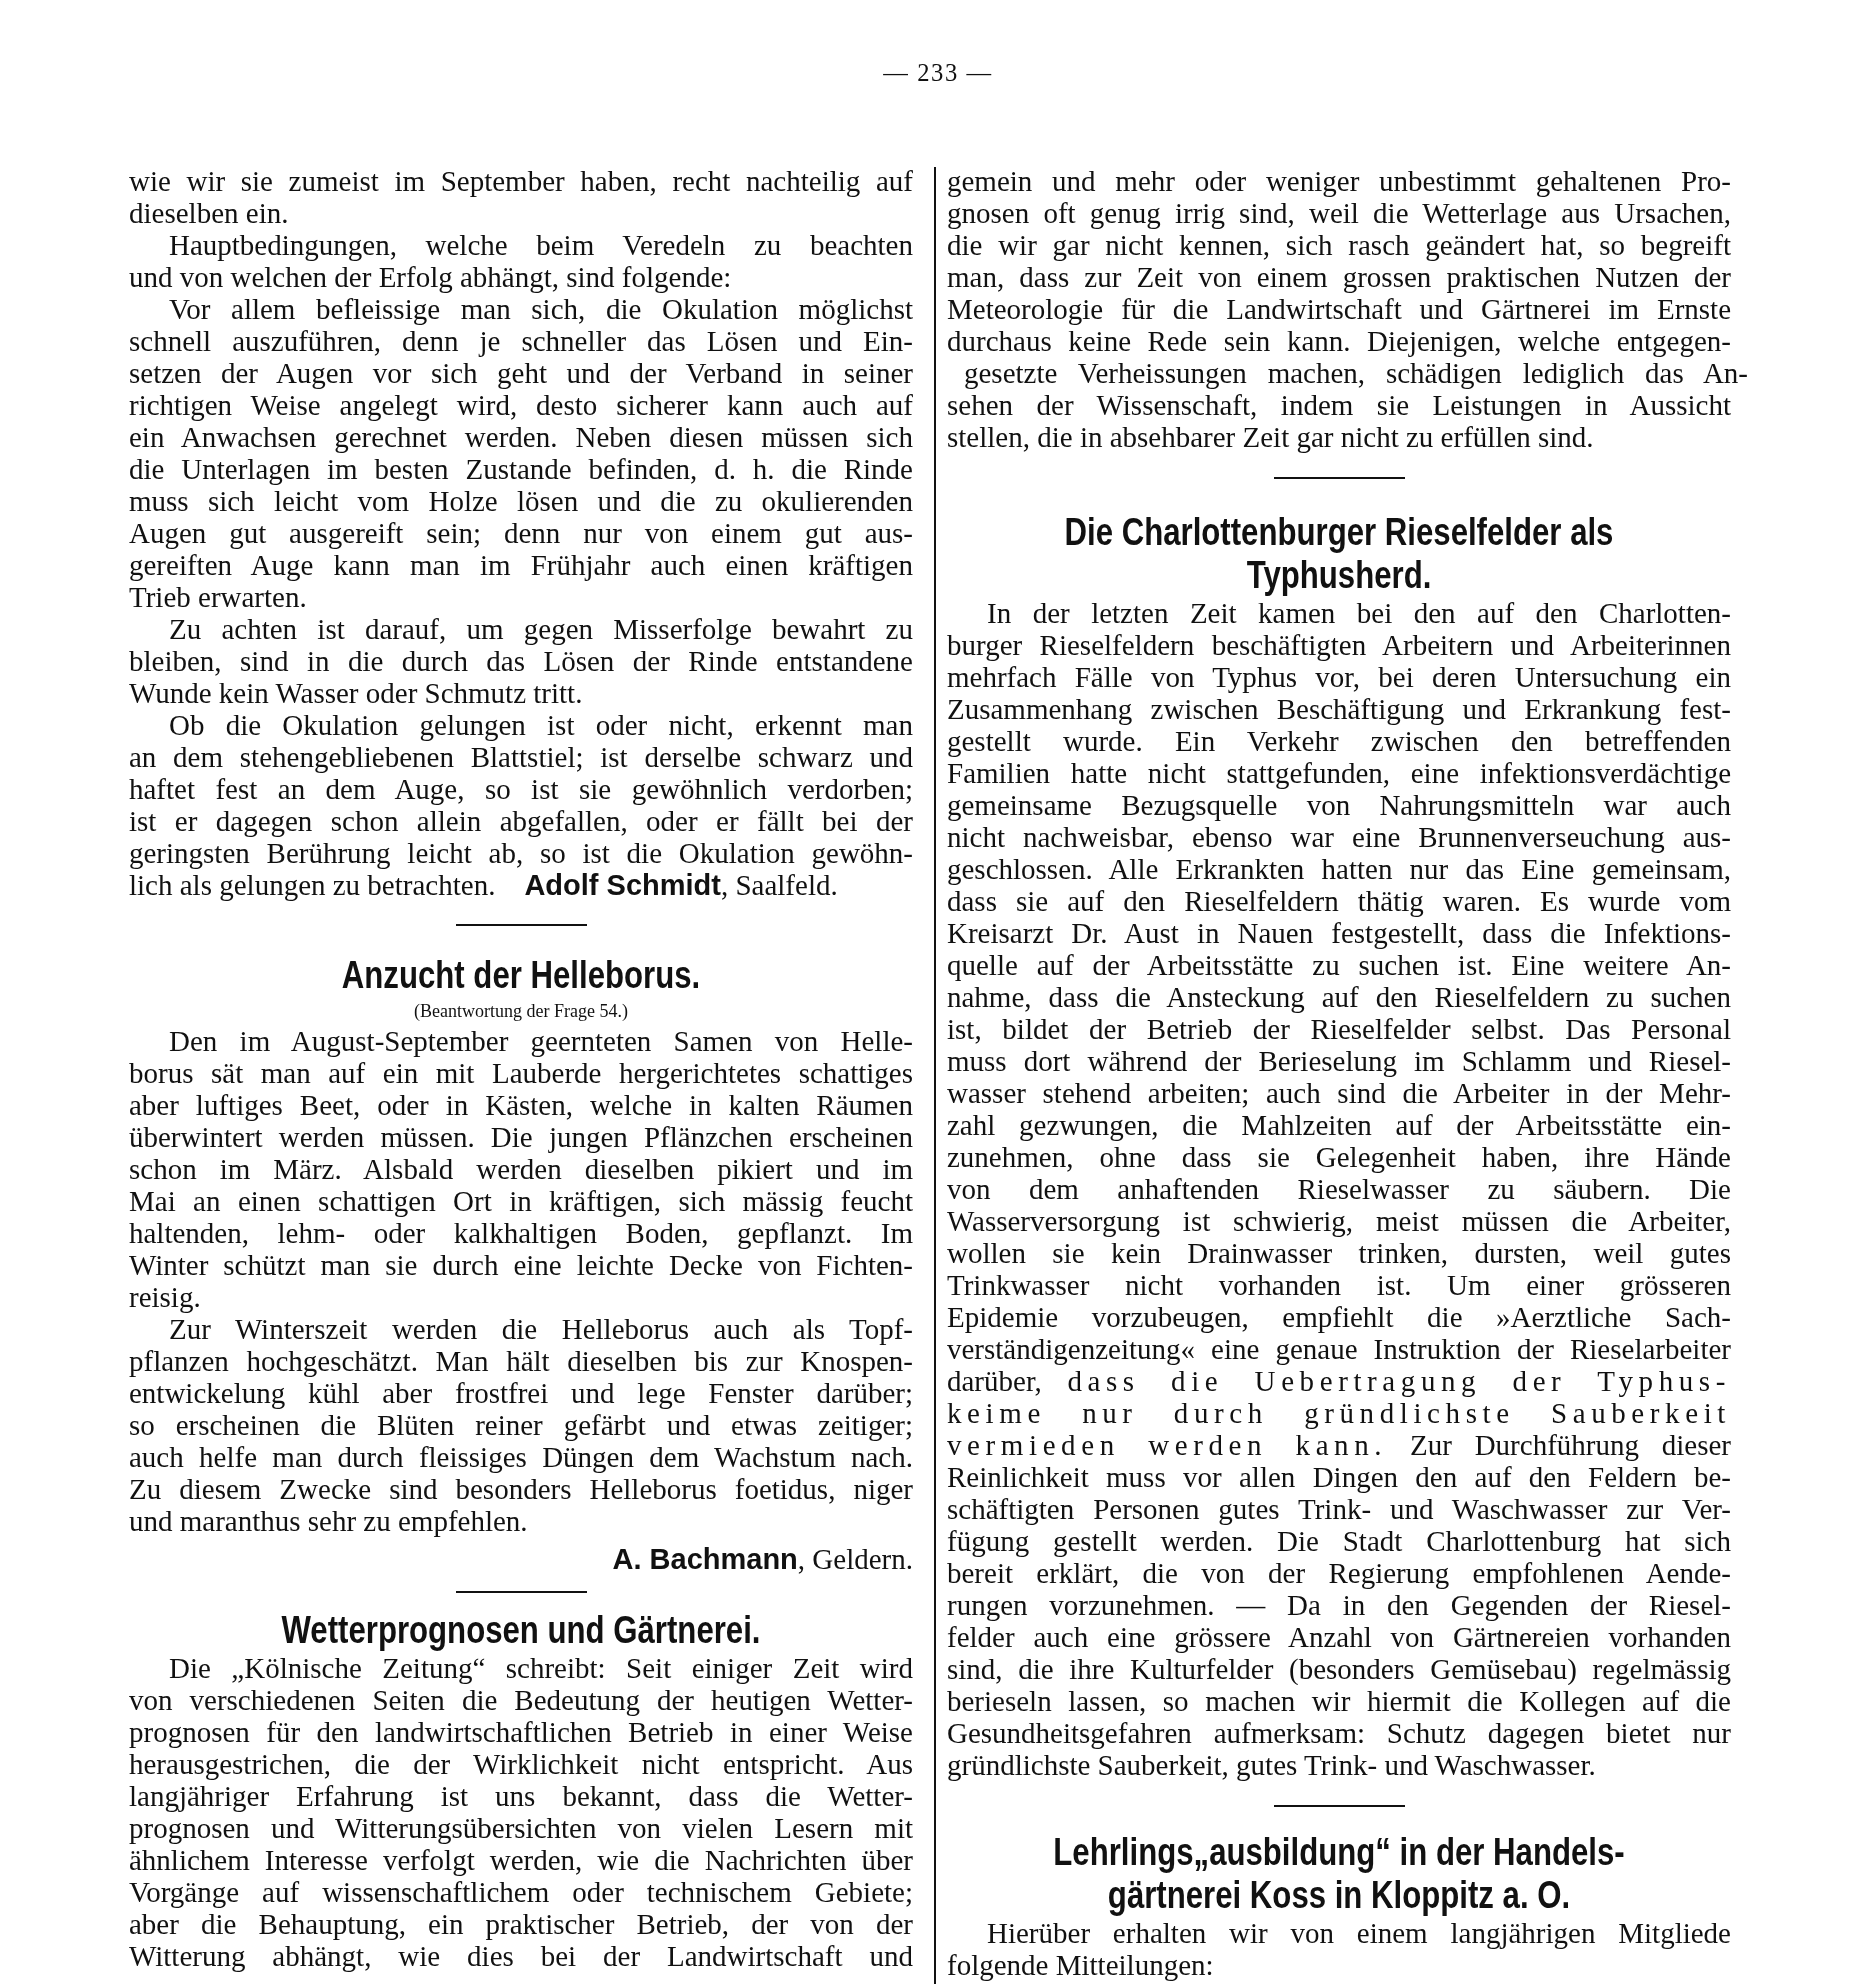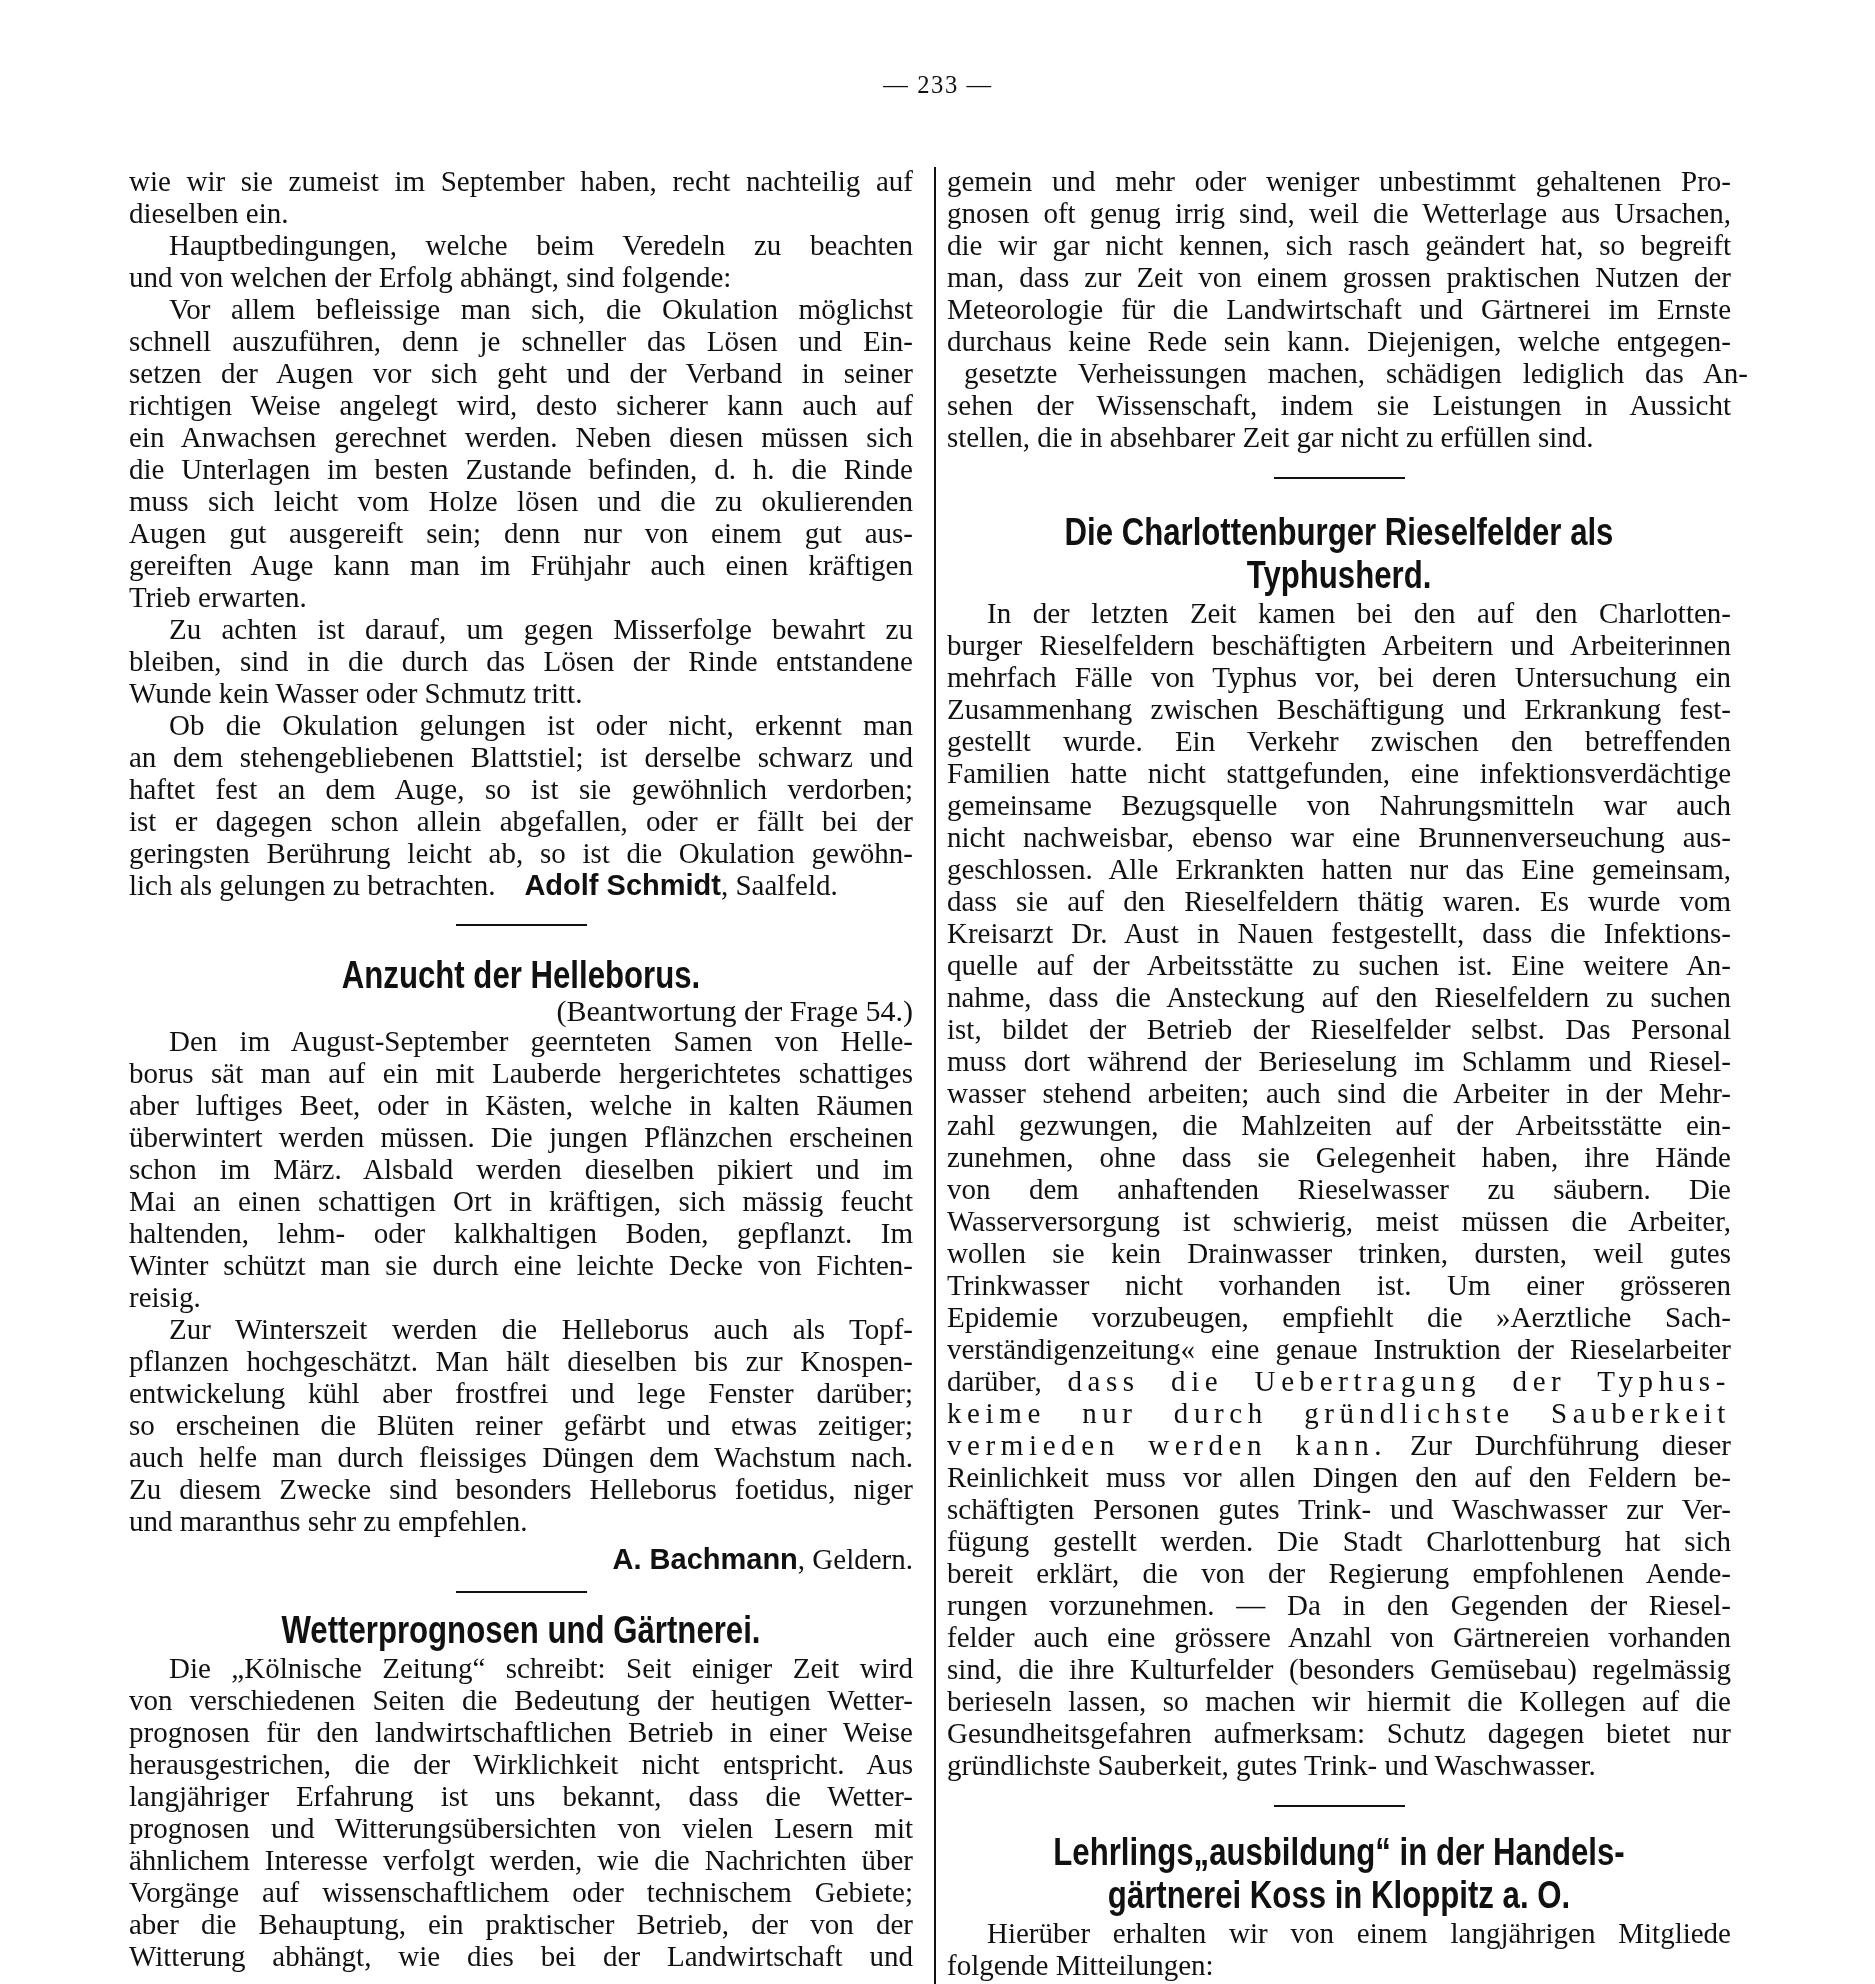--- a/index.html
+++ b/index.html
@@ -1,33 +1,33 @@
 <!DOCTYPE html>
 <html style="font-size:6.4px"><head>
 <meta charset="utf-8">
 <style>
   html, body { margin:0; padding:0; background:#ffffff; }
   body { width:1876px; height:2673px; position:relative; overflow:hidden;
          font-family:"Liberation Serif", "DejaVu Serif", serif; color:#111; }
-  .page-number { position:absolute; top:71px; left:0; width:100%; text-align:center;
+  .page-number { position:absolute; top:59px; left:0; width:100%; text-align:center;
          font-size:24.6px; letter-spacing:1.6px; }
   .col { position:absolute; top:165px; width:784px; }
   .col-left { left:129px; }
   .col-right { left:947px; }
   .divider-v { position:absolute; left:934px; top:167px; width:1.6px; height:2459px; background:#111; }
   .line { display:block; font-size:29px; line-height:32px; height:32px;
           text-align:justify; text-align-last:justify; white-space:nowrap; overflow:hidden;
           transform-origin:left top; }
   .line.last { text-align-last:left; }
   .line.indent { text-indent:40px; }
   .line.right { text-align:right; text-align-last:right; }
   .spaced { letter-spacing:5.6px; }
   .heading { display:block; text-align:center; font-family:"Liberation Sans", "DejaVu Sans", sans-serif;
              font-weight:bold; font-size:38px; line-height:43px; transform:scaleX(0.82); }
-  .subheading { display:block; text-align:right; font-size:30px; line-height:28px; }
+  .subheading { display:block; text-align:center; font-size:18px; line-height:28px; }
   .rule { width:131px; height:2px; background:#111; margin:23px auto 28px auto; }
   .bold { font-weight:bold; font-family:"Liberation Sans", "DejaVu Sans", sans-serif; }
   .col .line span { white-space:pre; }
 </style>
 </head>
 <body>
 
 <div class="page-number">— 233 —</div>
 
 <div class="divider-v"></div>

